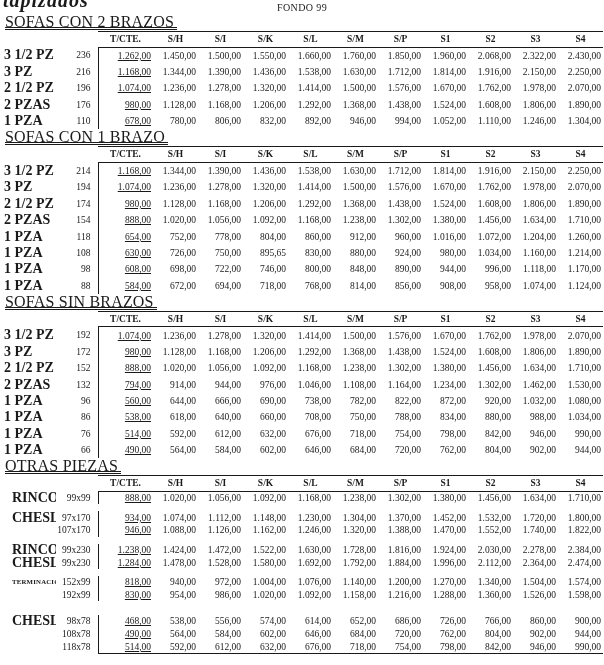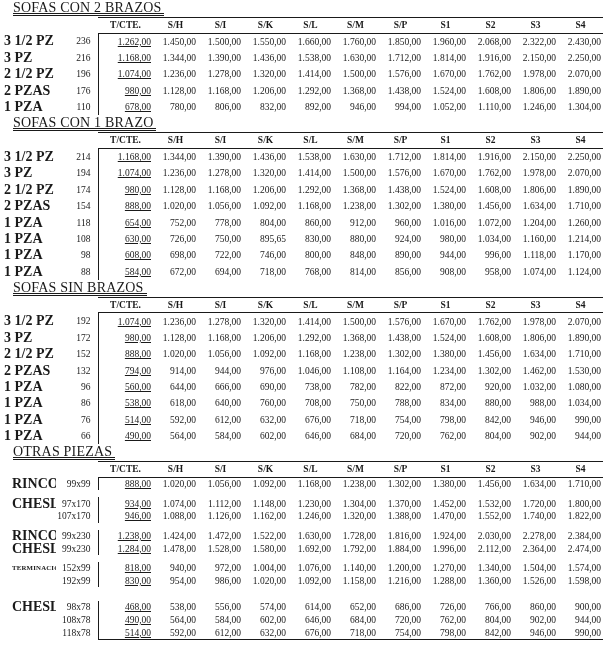--- a/index.html
+++ b/index.html
@@ -11,22 +11,22 @@
   }
   .page { position:relative; width:604px; height:665px; padding:0 1px; overflow:hidden; }
 
   .topbar { position:relative; height:14px; }
   .logo-wrap { position:absolute; left:2px; top:0; height:13px; overflow:hidden; }
   .logo { font-size:20px; line-height:20px; margin-top:-10px; font-style:italic; font-weight:bold; letter-spacing:1px; }
   .doc-title { position:absolute; left:0; right:0; top:2px; text-align:center; font-size:10px; letter-spacing:.4px; }
 
   .sec { margin-bottom:1px; }
   .sec-title {
-    display:table; font-size:14px; font-weight:normal; letter-spacing:.2px;
-    line-height:11px; margin:2px 0 1px 12px; padding:0 3px 0 0;
+    display:table; font-size:16px; font-weight:normal; letter-spacing:.2px;
+    line-height:11px; margin:2px 0 1px 4px; padding:0 3px 0 0;
     border-bottom:3px double #1a1a1a;
   }
 
   table.price-table { border-collapse:collapse; table-layout:fixed; width:602px; }
   th, td { white-space:nowrap; overflow:hidden; }
   th.price {
     font-size:9.5px; font-weight:bold; text-align:center; padding:2px 0 2.5px;
     border-top:1px solid #1a1a1a; border-bottom:1px solid #1a1a1a;
   }
   th.lbl, th.size { border:none; }
@@ -41,20 +41,26 @@
   .grouped tbody td { padding-top:1.3px; padding-bottom:1.3px; }
   .grouped td.lbl { text-align:center; padding-left:11px; padding-right:2px; }
   .grouped td.lbl.small { font-size:6.8px; letter-spacing:.2px; }
   .grouped tr.gap td { height:7px; padding:0; border:none; }
   .grouped tbody tr:last-child td.price { border-bottom:1px solid #1a1a1a; }
 </style>
 </head>
 <body>
 
 <div class="page">
+  <div class="topbar">
+    <div class="logo-wrap">
+      <div class="logo">tapizados</div>
+    </div>
+    <div class="doc-title">FONDO 99</div>
+  </div>
 
   <section class="sec roomy">
     <h2 class="sec-title">SOFAS CON 2 BRAZOS</h2>
     <table class="price-table">
         <colgroup>
           <col style="width: 55px;">
           <col style="width: 42px;">
           <col style="width: 55px;">
           <col style="width: 45px;">
           <col style="width: 45px;">
@@ -434,21 +440,21 @@
             <td class="price">920,00</td>
             <td class="price">1.032,00</td>
             <td class="price">1.080,00</td>
           </tr>
           <tr class="row">
             <td class="lbl">1 PZA</td>
             <td class="size">86</td>
             <td class="price bar">538,00</td>
             <td class="price">618,00</td>
             <td class="price">640,00</td>
-            <td class="price">760,00</td>
+            <td class="price">660,00</td>
             <td class="price">708,00</td>
             <td class="price">750,00</td>
             <td class="price">788,00</td>
             <td class="price">834,00</td>
             <td class="price">880,00</td>
             <td class="price">988,00</td>
             <td class="price">1.034,00</td>
           </tr>
           <tr class="row">
             <td class="lbl">1 PZA</td>

